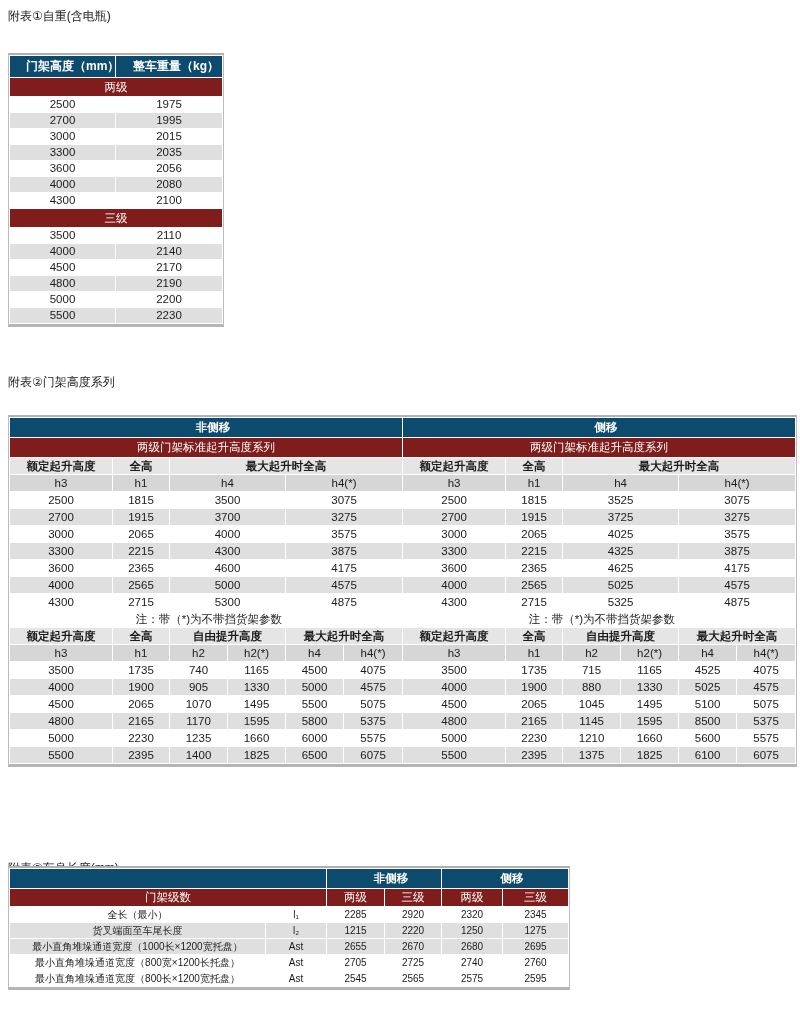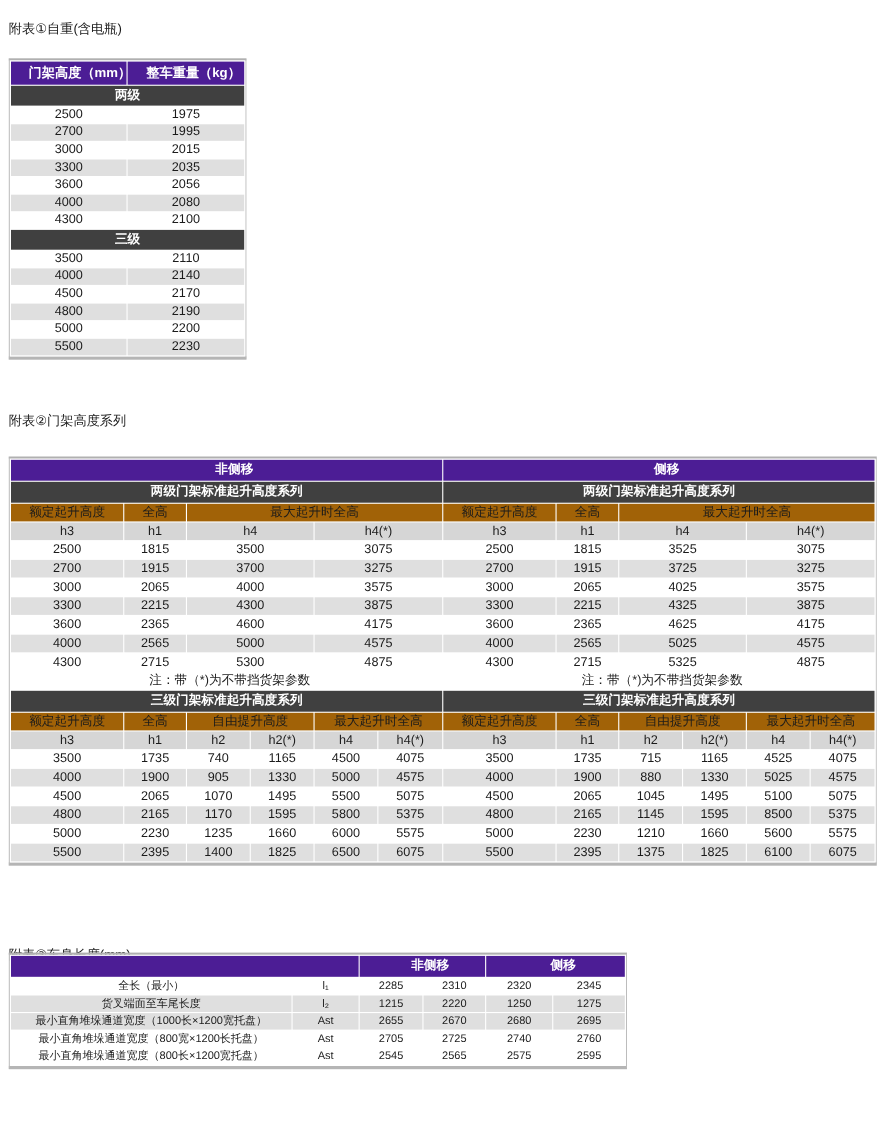--- a/index.html
+++ b/index.html
@@ -6,24 +6,24 @@
   .page{
     position:relative;width:800px;height:1035px;background:#ffffff;
     font-family:"Liberation Sans","DejaVu Sans",sans-serif;
     color:#222;font-size:12px;
   }
   .sec-title{position:absolute;left:8px;font-size:12px;color:#1b1b1b;white-space:nowrap;}
   .tbl-wrap{position:absolute;left:8px;border:1px solid #bcbcbc;border-top:2px solid #b0b0b0;border-bottom:3px solid #b5b5b5;background:#fff;}
   table{border-collapse:separate;border-spacing:1px;table-layout:fixed;background:#fff;}
   th,td{padding:0 2px;text-align:center;vertical-align:middle;overflow:hidden;white-space:nowrap;font-weight:normal;}
   
-  .dark{background:#4c1d95;color:#ffffff;font-weight:bold;padding-left:16px;}
-  .mid{background:#404040;color:#ffffff;font-weight:bold;}
+  .dark{background:#0c4a6e;color:#ffffff;font-weight:bold;padding-left:16px;}
+  .mid{background:#7f1d1d;color:#ffffff;font-weight:normal;}
   .sub{background:#d6d6d6;color:#1b1b1b;}
-  .whead{background:#a16207;color:#1b1b1b;font-weight:normal;}
+  .whead{background:#e5e5e5;color:#1b1b1b;font-weight:bold;}
   td{background:#ffffff;color:#1b1b1b;}
   tr.stripe td{background:#dfdfdf;}
   td.note{text-align:right;padding-right:3px;}
   
   #t1{width:214px;}
   #t1 th,#t1 td{height:15px;line-height:15px;font-size:11.5px;}
   #t1 thead th{height:21px;line-height:21px;font-size:12px;}
   #t1 .band th{height:18px;line-height:18px;}
   
   #t2{width:787px;}
@@ -34,21 +34,21 @@
   #t3{width:560px;}
   #t3 th,#t3 td{height:15px;line-height:15px;font-size:10px;}
   #t3 .grp th{height:19px;line-height:19px;font-size:11.5px;}
   #t3 .band th{height:17px;line-height:17px;font-size:11.5px;}
 </style>
 </head>
 <body>
 
 <div class="page">
 
-  <div class="sec-title" style="top:18px;">附表①自重(含电瓶)</div>
+  <div class="sec-title" style="top:8px;">附表①自重(含电瓶)</div>
 
   <div class="tbl-wrap" style="top:53px;">
     <table id="t1">
       <colgroup>
           <col style="width:105px">
           <col style="width:106px">
         </colgroup>
       <thead>
         <tr>
           <th class="dark">门架高度（mm）</th>
@@ -234,24 +234,20 @@
             <td colspan="2">4875</td>
           </tr>
           <tr>
             <td class="note" colspan="4">注：带（*)为不带挡货架参数</td>
             <td></td>
             <td></td>
             <td class="note" colspan="4">注：带（*)为不带挡货架参数</td>
             <td></td>
             <td></td>
           </tr>
-          <tr class="band">
-            <th class="mid" colspan="6">三级门架标准起升高度系列</th>
-            <th class="mid" colspan="6">三级门架标准起升高度系列</th>
-          </tr>
           <tr>
             <th class="whead">额定起升高度</th>
             <th class="whead">全高</th>
             <th class="whead" colspan="2">自由提升高度</th>
             <th class="whead" colspan="2">最大起升时全高</th>
             <th class="whead">额定起升高度</th>
             <th class="whead">全高</th>
             <th class="whead" colspan="2">自由提升高度</th>
             <th class="whead" colspan="2">最大起升时全高</th>
           </tr>
@@ -368,25 +364,32 @@
           <col style="width:56px">
           <col style="width:60px">
           <col style="width:65px">
       </colgroup>
       <tbody>
           <tr class="grp">
             <th class="dark" colspan="2"></th>
             <th class="dark" colspan="2">非侧移</th>
             <th class="dark" colspan="2">侧移</th>
           </tr>
+          <tr class="band">
+            <th class="mid" colspan="2">门架级数</th>
+            <th class="mid">两级</th>
+            <th class="mid">三级</th>
+            <th class="mid">两级</th>
+            <th class="mid">三级</th>
+          </tr>
           <tr>
             <td>全长（最小）</td>
             <td>l₁</td>
             <td>2285</td>
-            <td>2310</td>
+            <td>2920</td>
             <td>2320</td>
             <td>2345</td>
           </tr>
           <tr class="stripe">
             <td>货叉端面至车尾长度</td>
             <td>l₂</td>
             <td>1215</td>
             <td>2220</td>
             <td>1250</td>
             <td>1275</td>

